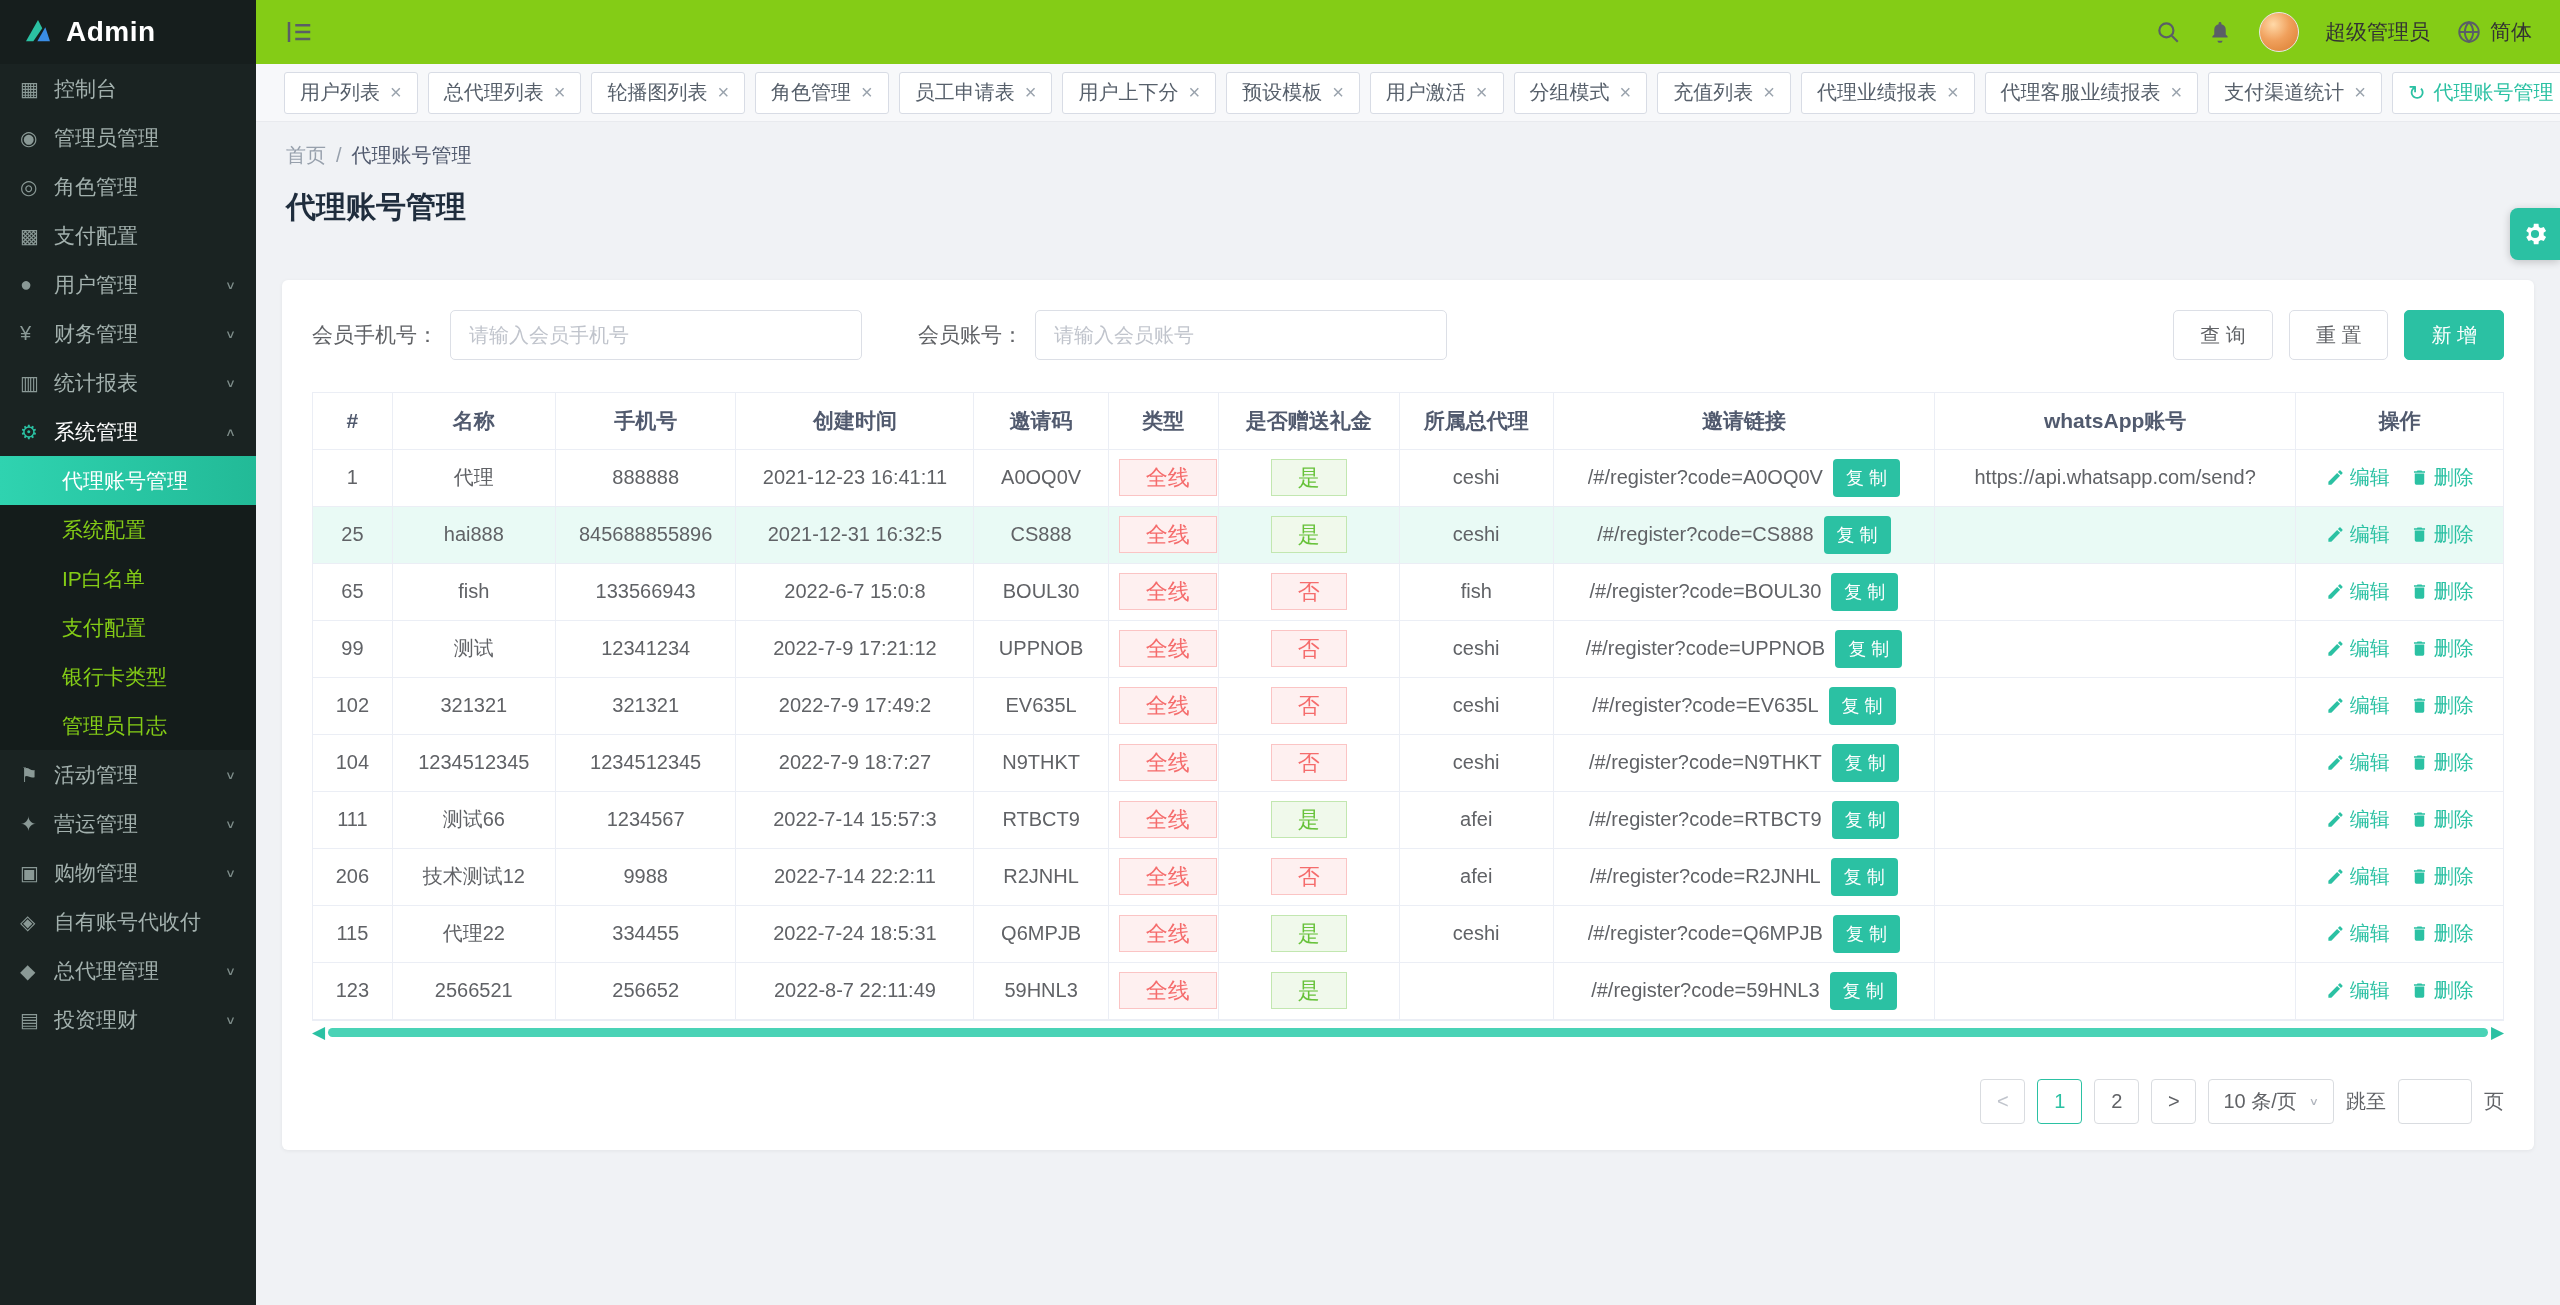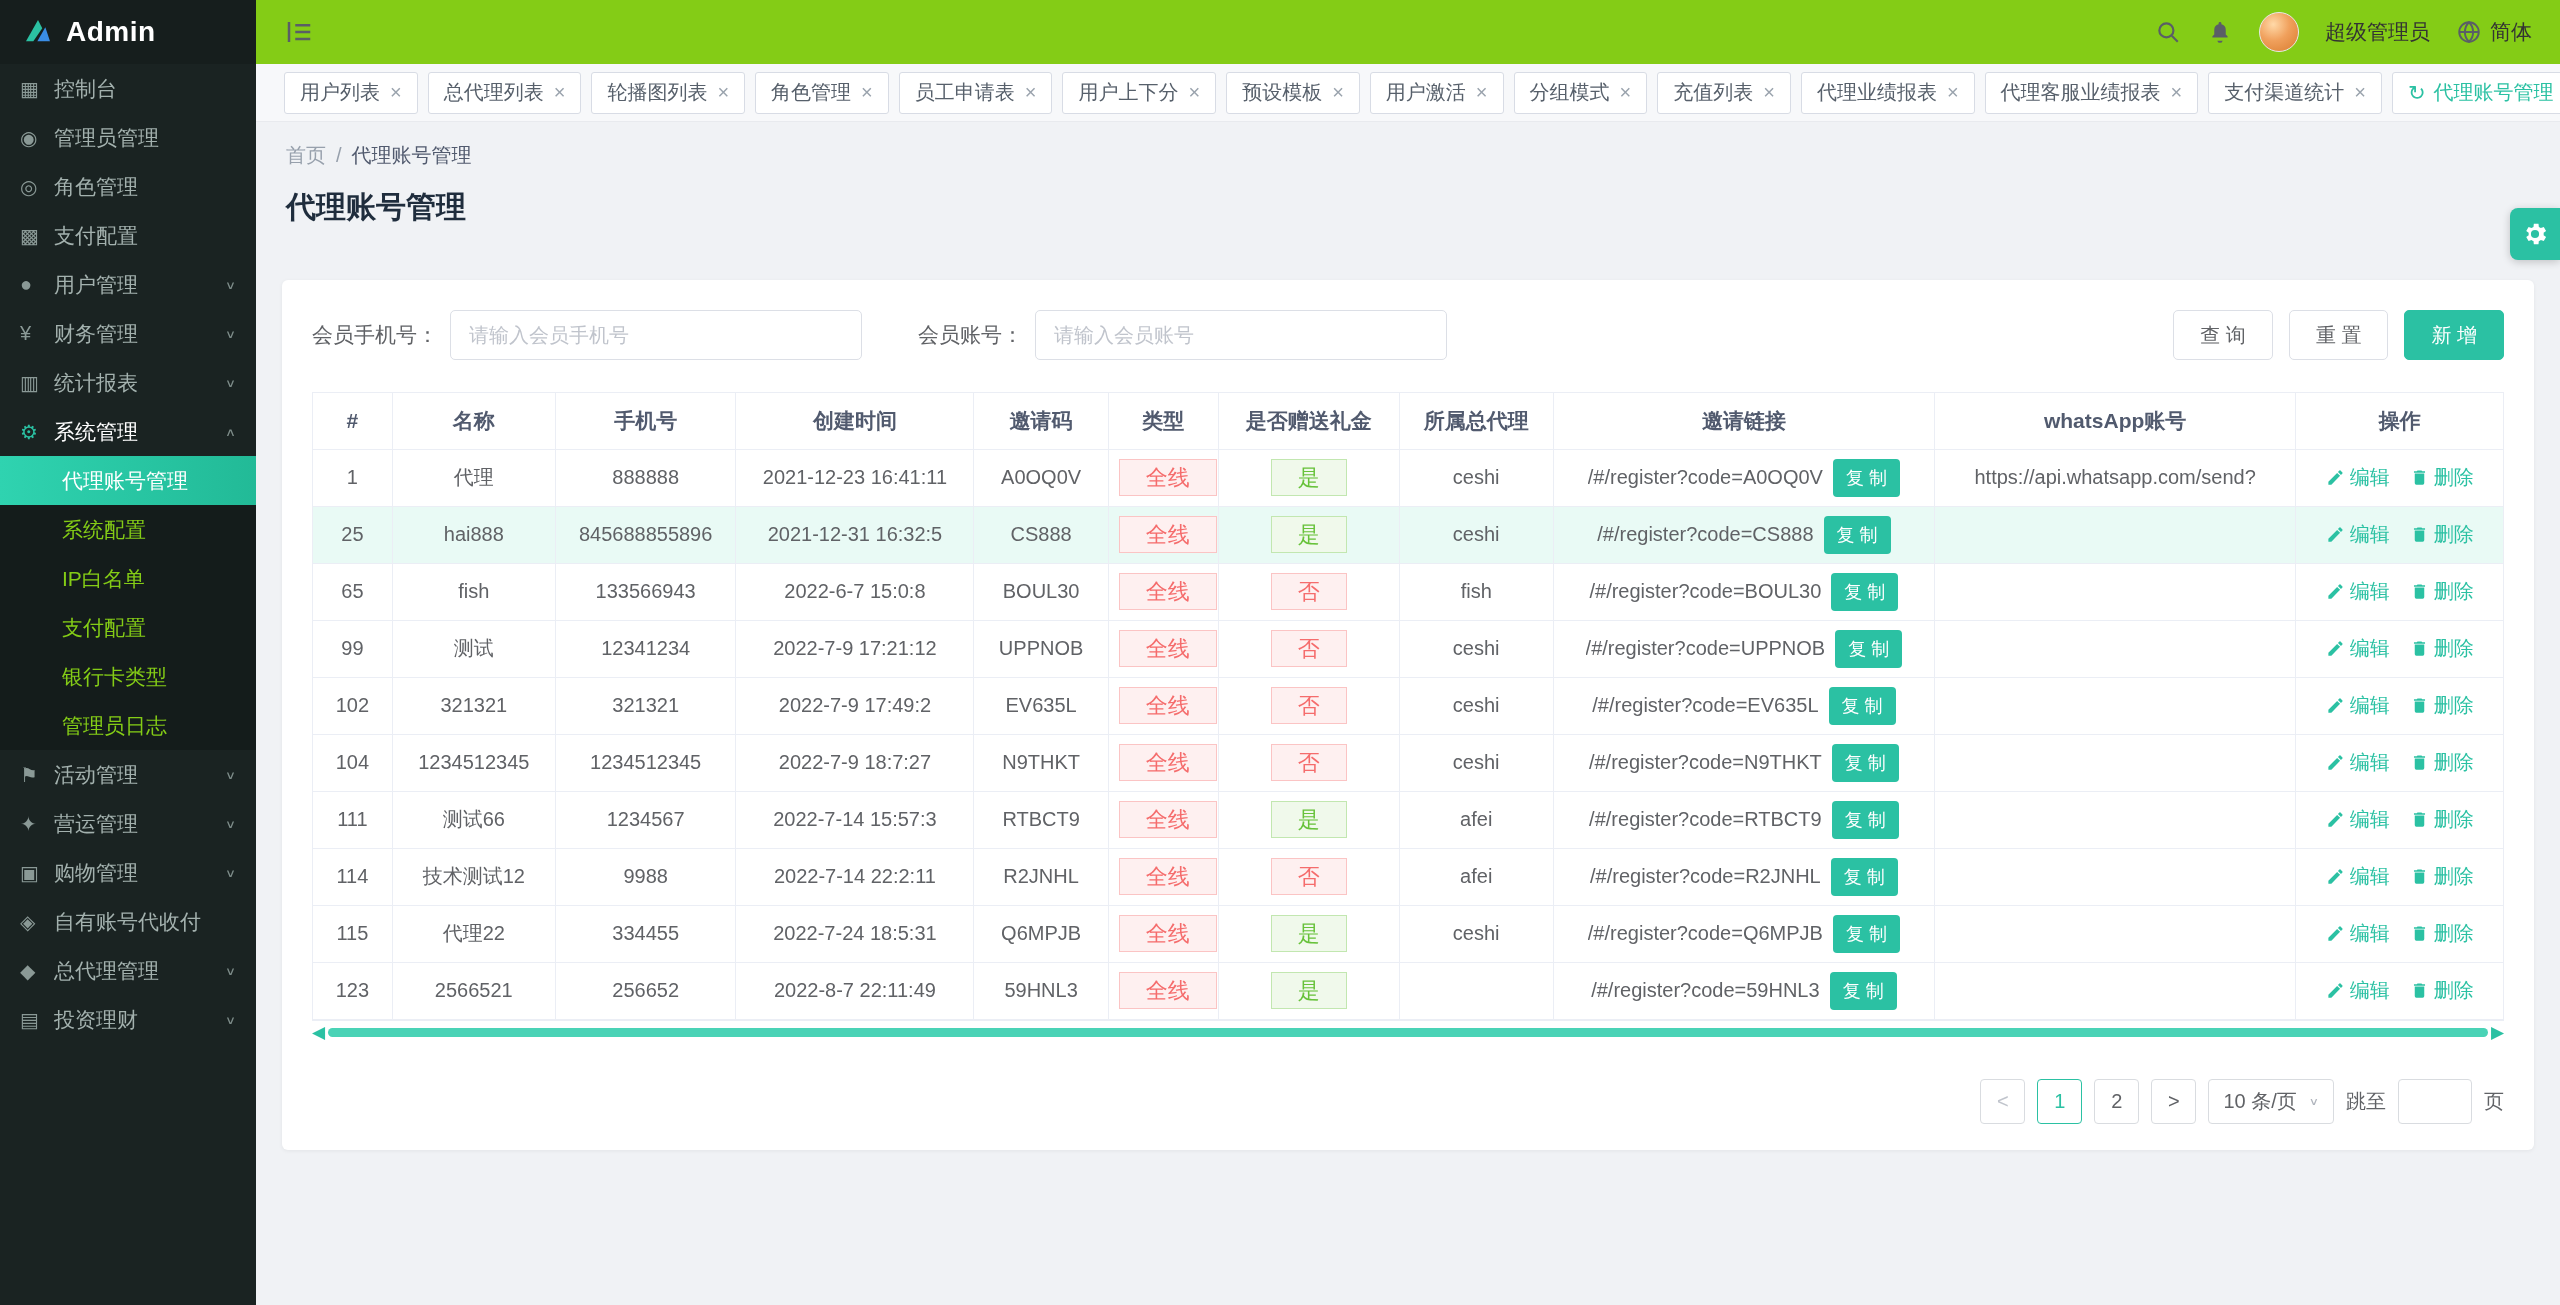--- a/index.html
+++ b/index.html
@@ -673,21 +673,21 @@
                     <svg viewBox="0 0 24 24">
                       <path d="M6 19a2 2 0 0 0 2 2h8a2 2 0 0 0 2-2V7H6v12zM19 4h-3.5l-1-1h-5l-1 1H5v2h14V4z"></path>
                     </svg>
                     <span>删除</span>
                   </a>
                 </div>
               </td>
             </tr>
 
             <tr>
-              <td>114</td>
+              <td>206</td>
               <td>技术测试12</td>
               <td>9988</td>
               <td>2022-7-14 22:2:11</td>
               <td>R2JNHL</td>
               <td>
                 <span class="badge red">全线</span>
               </td>
               <td>
                 <span class="badge red">否</span>
               </td>

